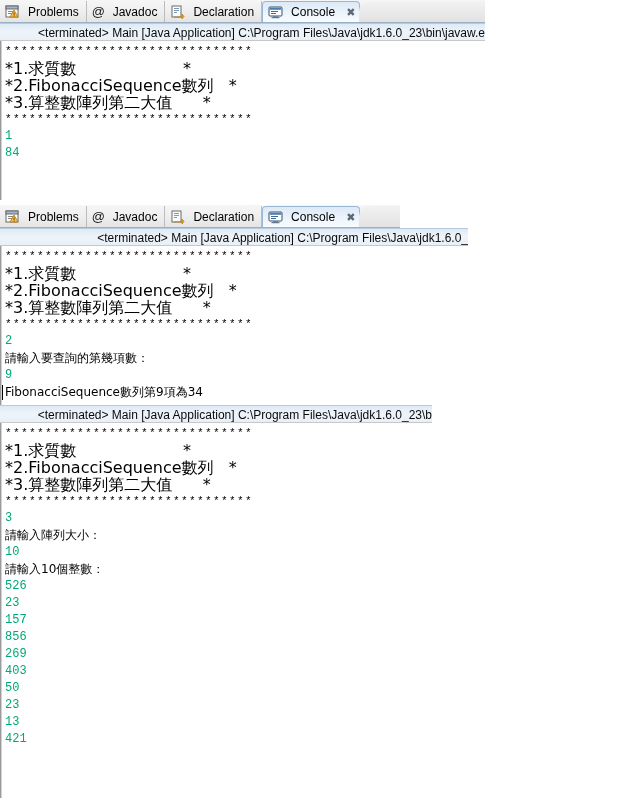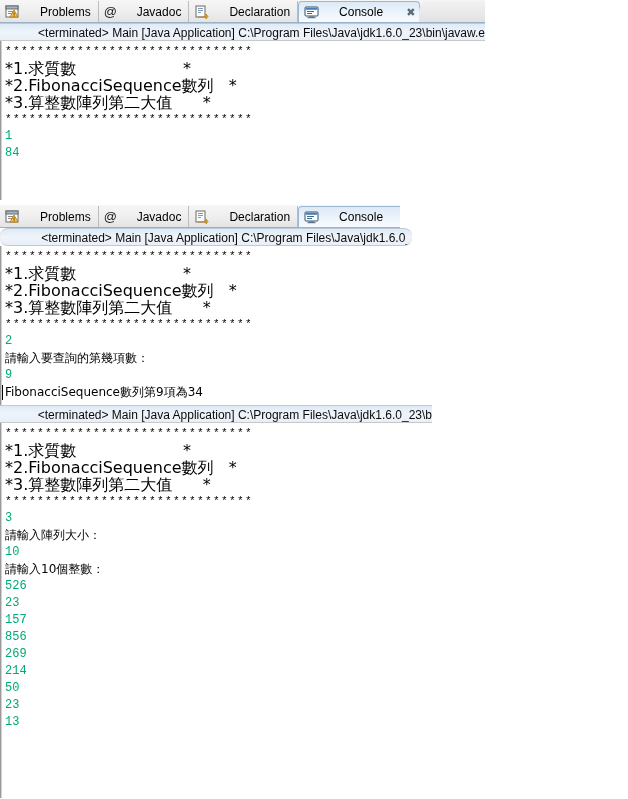--- a/index.html
+++ b/index.html
@@ -18,21 +18,21 @@
   .tabstrip{
     position:relative;
     height:22px;
     background:linear-gradient(to bottom,#f6f6f6 0%,#eeeeee 55%,#e4e4e4 100%);
     border-bottom:1px solid #9ab0c4;
     display:flex;
     align-items:flex-end;
     overflow:hidden;
   }
   .tab{
-    display:flex;align-items:center;gap:20px;
+    display:flex;align-items:center;gap:8px;
     height:21px;
     padding:0 7px 0 5px;
     font-size:12px;
     color:#000000;
     border-right:1px solid #bcbcbc;
     background:transparent;
     white-space:nowrap;
     box-sizing:border-box;
   }
   .tab.active{
@@ -108,21 +108,21 @@
   }
 
   
   #panel1{left:0;top:0;width:485px;height:200px;}
   #panel1 .tabstrip{width:485px;}
   #panel1 .procline{width:485px;}
   #panel1 .console-body{width:485px;height:159px;}
 
   #panel2{left:0;top:205px;width:400px;height:202px;}
   #panel2 .tabstrip{width:400px;}
-  #panel2 .procline{width:412px;border-radius:8px;}
+  #panel2 .procline{width:468px;}
   #panel2 .console-body{width:400px;height:161px;}
 
   #panel3{left:0;top:405px;width:432px;height:394px;}
   #panel3 .procline{width:432px;}
   #panel3 .console-body{width:432px;height:375px;}
 </style>
 </head>
 <body>
 
 <div class="panel" id="panel1">
@@ -257,18 +257,19 @@
       <div class="line stars">*******************************</div>
       <div class="line in">3</div>
       <div class="line cjk">請輸入陣列大小：</div>
       <div class="line in">10</div>
       <div class="line cjk">請輸入10個整數：</div>
       <div class="line in">526</div>
       <div class="line in">23</div>
       <div class="line in">157</div>
       <div class="line in">856</div>
       <div class="line in">269</div>
-      <div class="line in">214</div>
+      <div class="line in">403</div>
       <div class="line in">50</div>
       <div class="line in">23</div>
       <div class="line in">13</div>
+      <div class="line in">421</div>
     </div>
 </div>
 
 </body></html>

